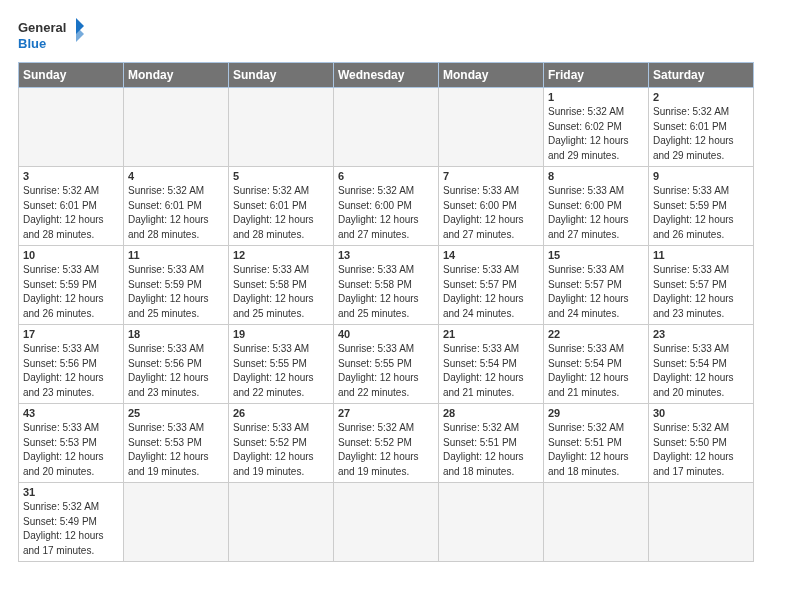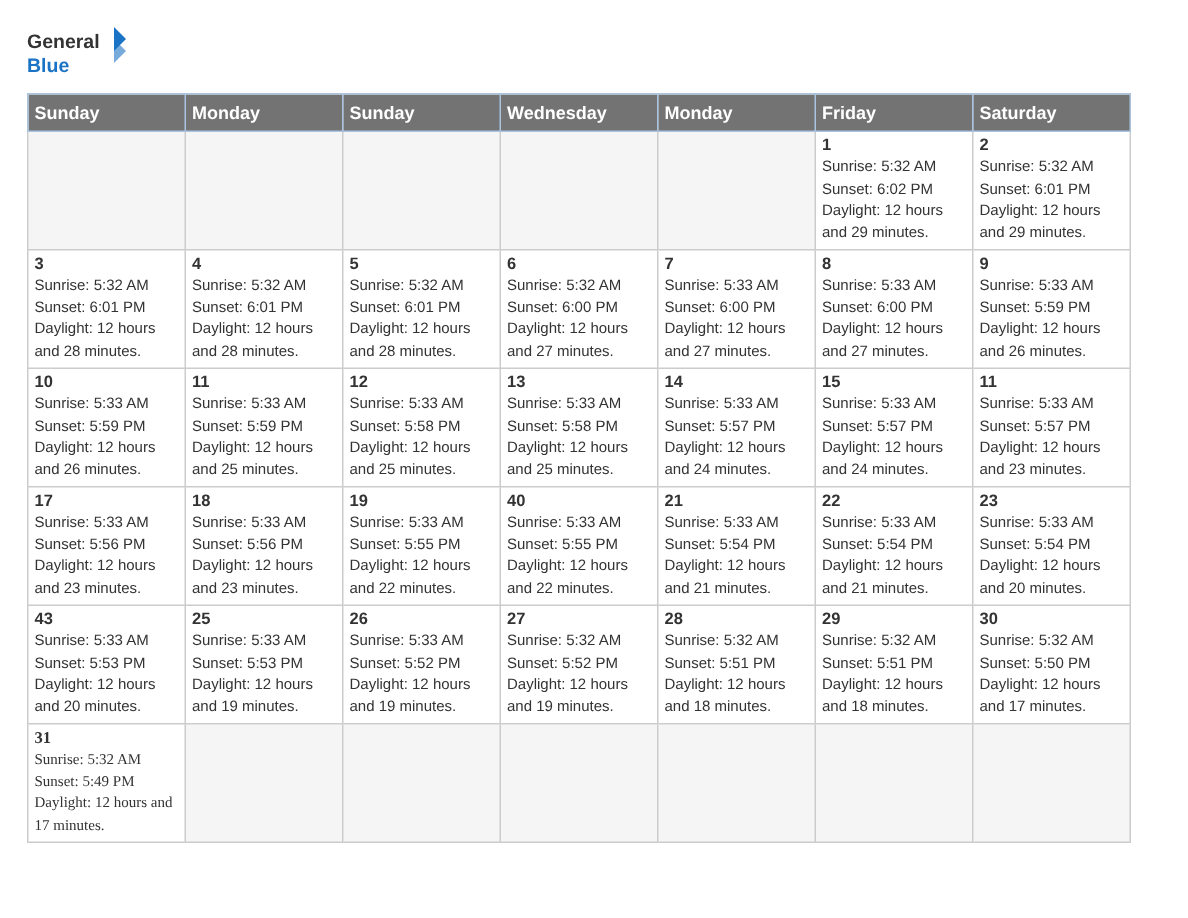--- a/index.html
+++ b/index.html
@@ -71,21 +71,20 @@
       font-weight: bold;
       margin-bottom: 2px;
     }
     .day-info {
       font-size: 10px;
       line-height: 1.45;
       color: #333;
     }
     .last-row td {
       height: 60px;
-      font-family: Liberation Serif, serif;
     }
   </style>
 </head>
 <body>
 
 <div class="page">
   <div class="header">
     <div class="logo">
   <svg width="70" height="38" viewBox="0 0 70 38">
     <text x="0" y="16" font-size="13" font-weight="bold" fill="#333" font-family="Arial, sans-serif">General</text>

